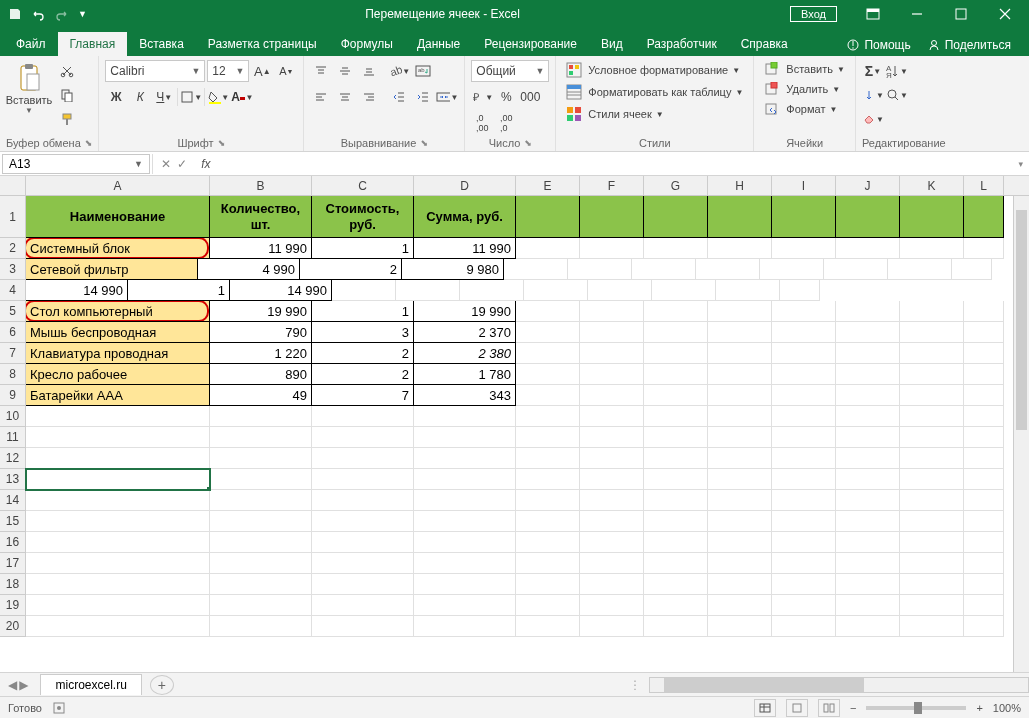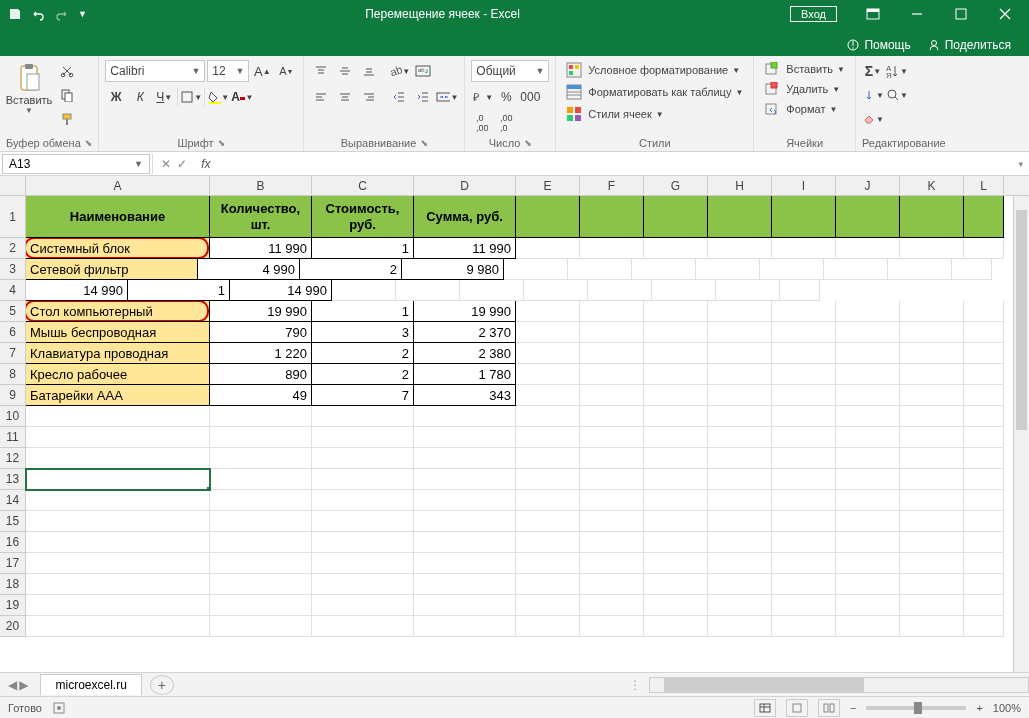--- a/index.html
+++ b/index.html
@@ -124,20 +124,32 @@
       </div>
     <div class="winbtn">
         <svg width="12" height="12">
           <path d="M1 1l10 10M11 1L1 11" stroke="#fff" stroke-width="1.2"></path>
         </svg>
       </div>
   </div>
 </div>
 
 <div class="ribbon-tabs">
+  <div id="tabs-container" style="display: flex;">
+      <div class="tab">Файл</div>
+      <div class="tab active">Главная</div>
+      <div class="tab">Вставка</div>
+      <div class="tab">Разметка страницы</div>
+      <div class="tab">Формулы</div>
+      <div class="tab">Данные</div>
+      <div class="tab">Рецензирование</div>
+      <div class="tab">Вид</div>
+      <div class="tab">Разработчик</div>
+      <div class="tab">Справка</div>
+    </div>
   <div class="help-items">
     <span>
         <svg width="14" height="14">
           <circle cx="7" cy="7" r="5" fill="none" stroke="#fff"></circle>
           <line x1="7" y1="3" x2="7" y2="8" stroke="#fff"></line>
           <circle cx="7" cy="10" r="0.7" fill="#fff"></circle>
         </svg>
         <span>Помощь</span>
       </span>
     <span>
@@ -594,21 +606,21 @@
         <div class="cell" style="width: 64px;"></div>
         <div class="cell" style="width: 64px;"></div>
         <div class="cell" style="width: 64px;"></div>
         <div class="cell" style="width: 40px;"></div>
       </div>
       <div class="row-line">
         <div class="row-h">7</div>
         <div class="cell data-cell name-col" style="width: 184px;">Клавиатура проводная</div>
         <div class="cell data-cell num-col" style="width: 102px;">1 220</div>
         <div class="cell data-cell num-col" style="width: 102px;">2</div>
-        <div class="cell data-cell num-col" style="width: 102px;">2 380</div>
+        <div class="cell data-cell num-col" style="width: 102px; font-style: italic;">2 380</div>
         <div class="cell" style="width: 64px;"></div>
         <div class="cell" style="width: 64px;"></div>
         <div class="cell" style="width: 64px;"></div>
         <div class="cell" style="width: 64px;"></div>
         <div class="cell" style="width: 64px;"></div>
         <div class="cell" style="width: 64px;"></div>
         <div class="cell" style="width: 64px;"></div>
         <div class="cell" style="width: 40px;"></div>
       </div>
       <div class="row-line">

